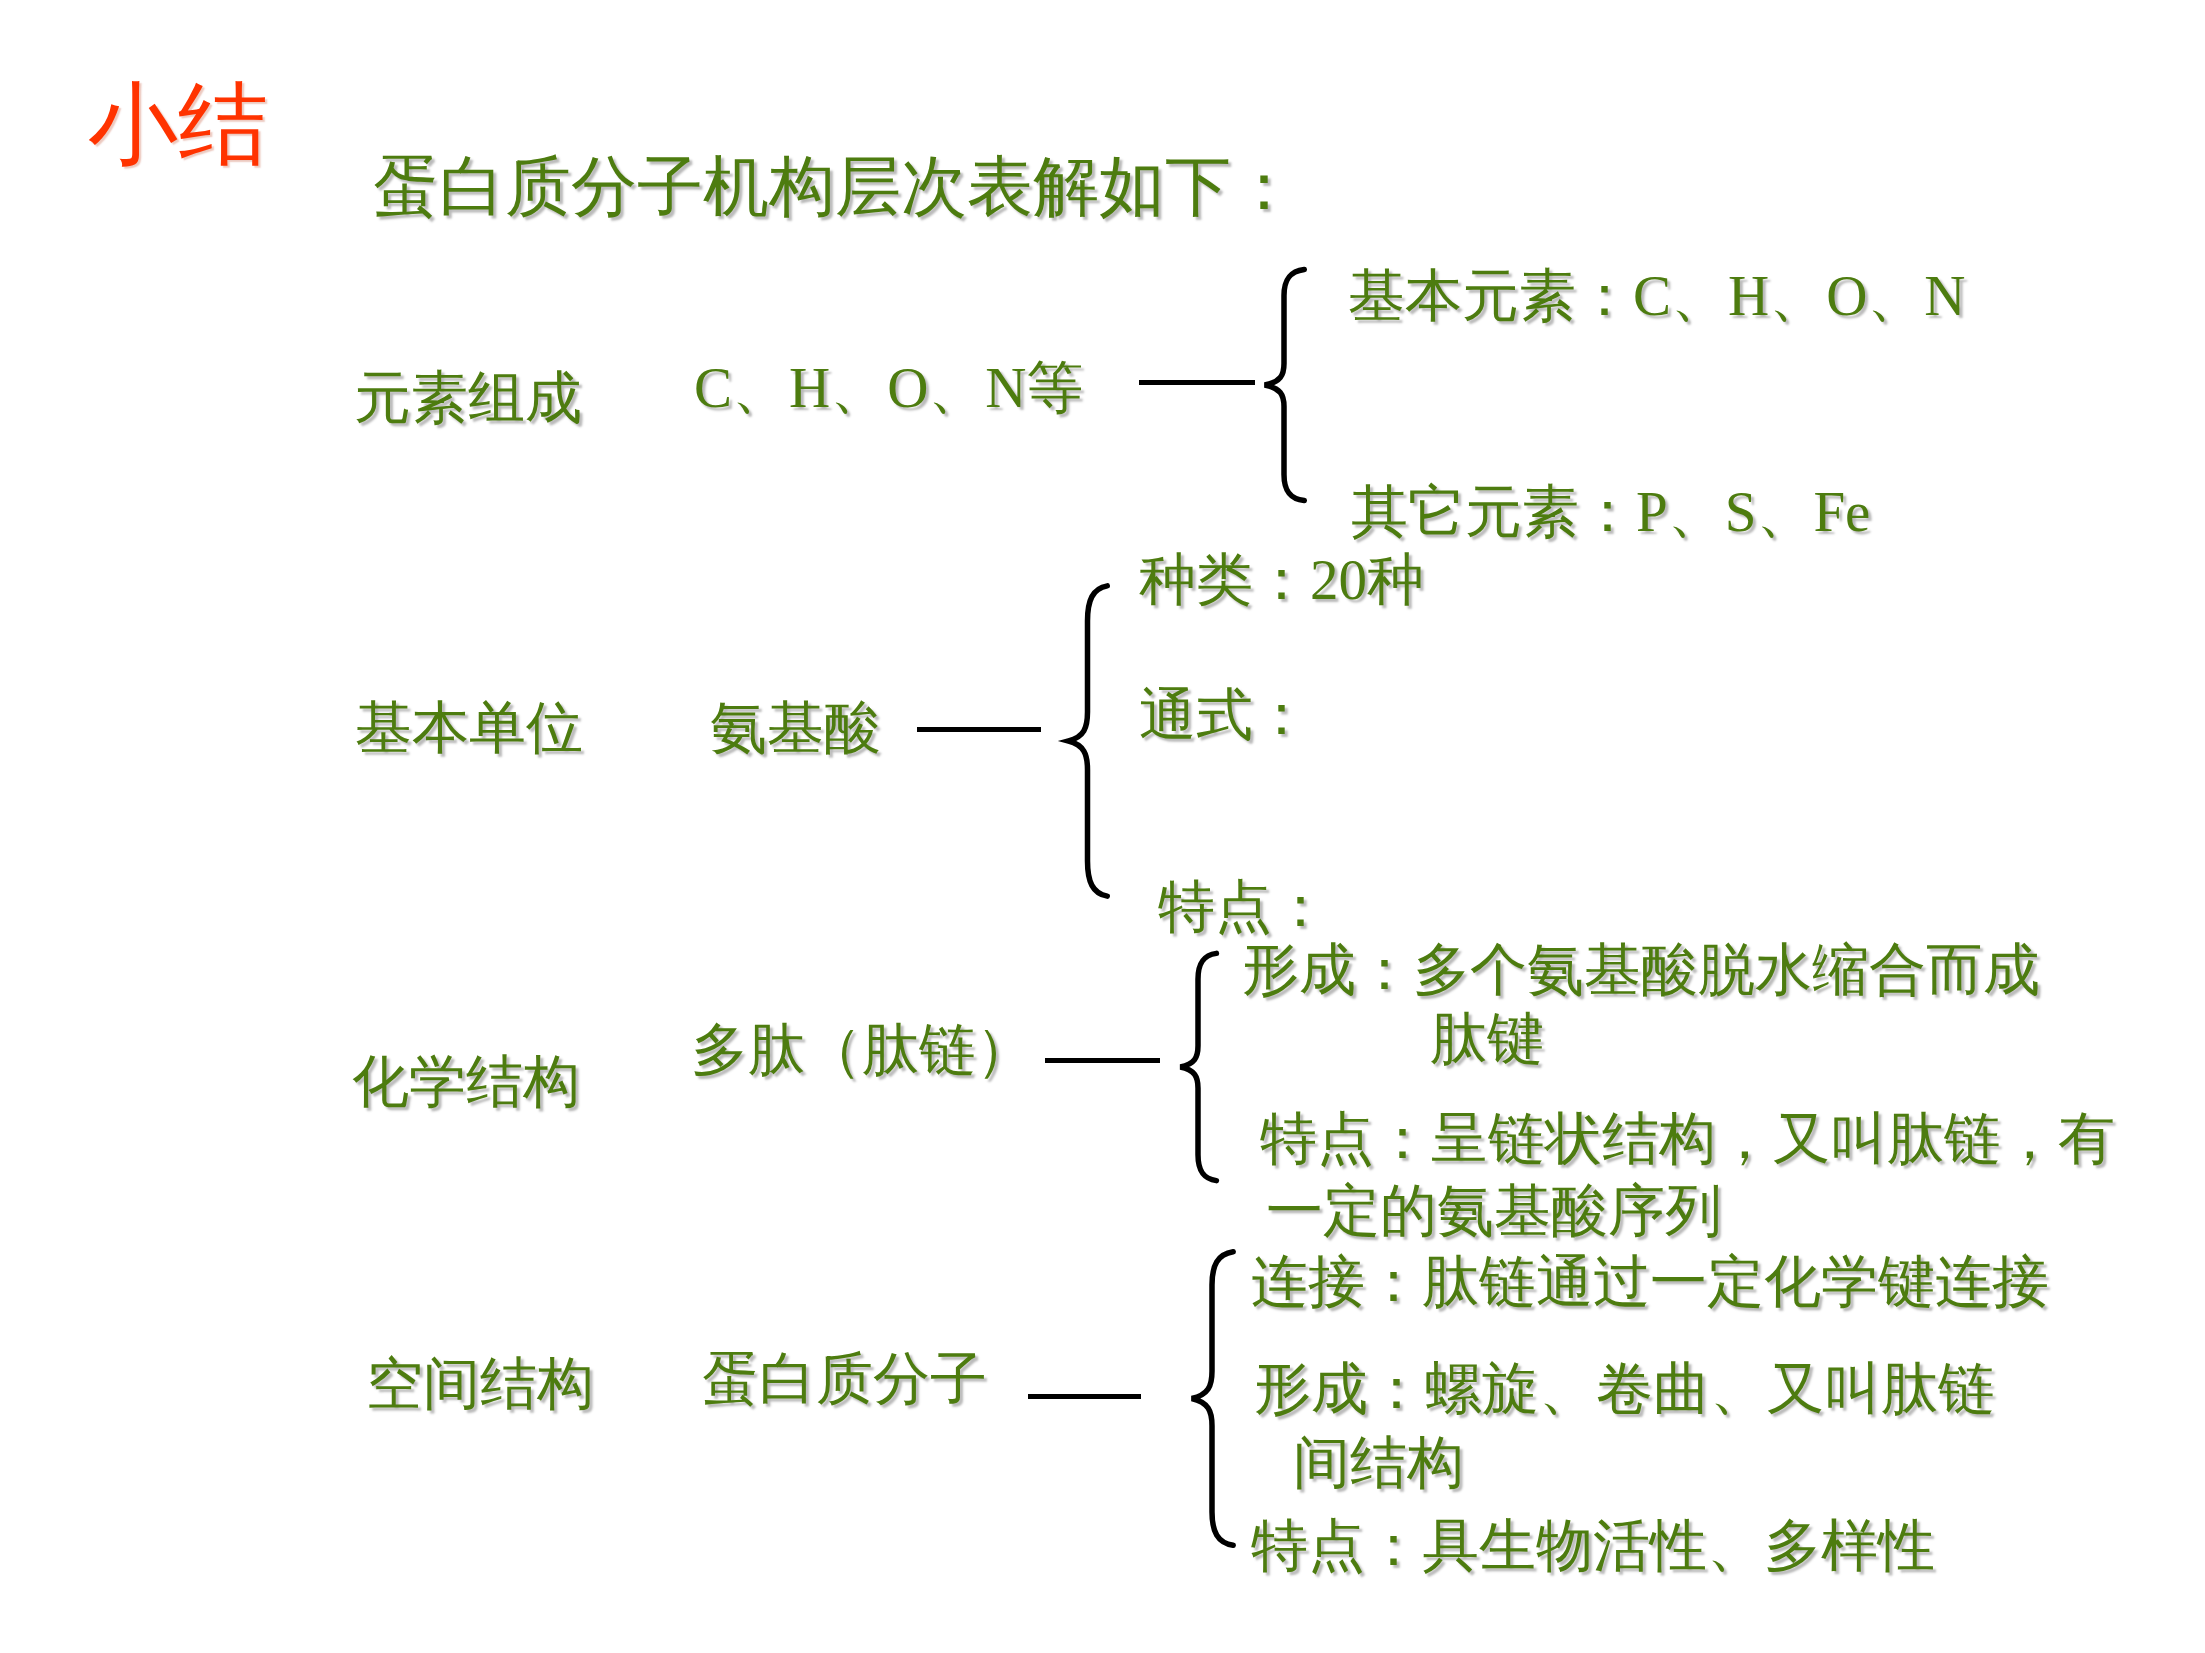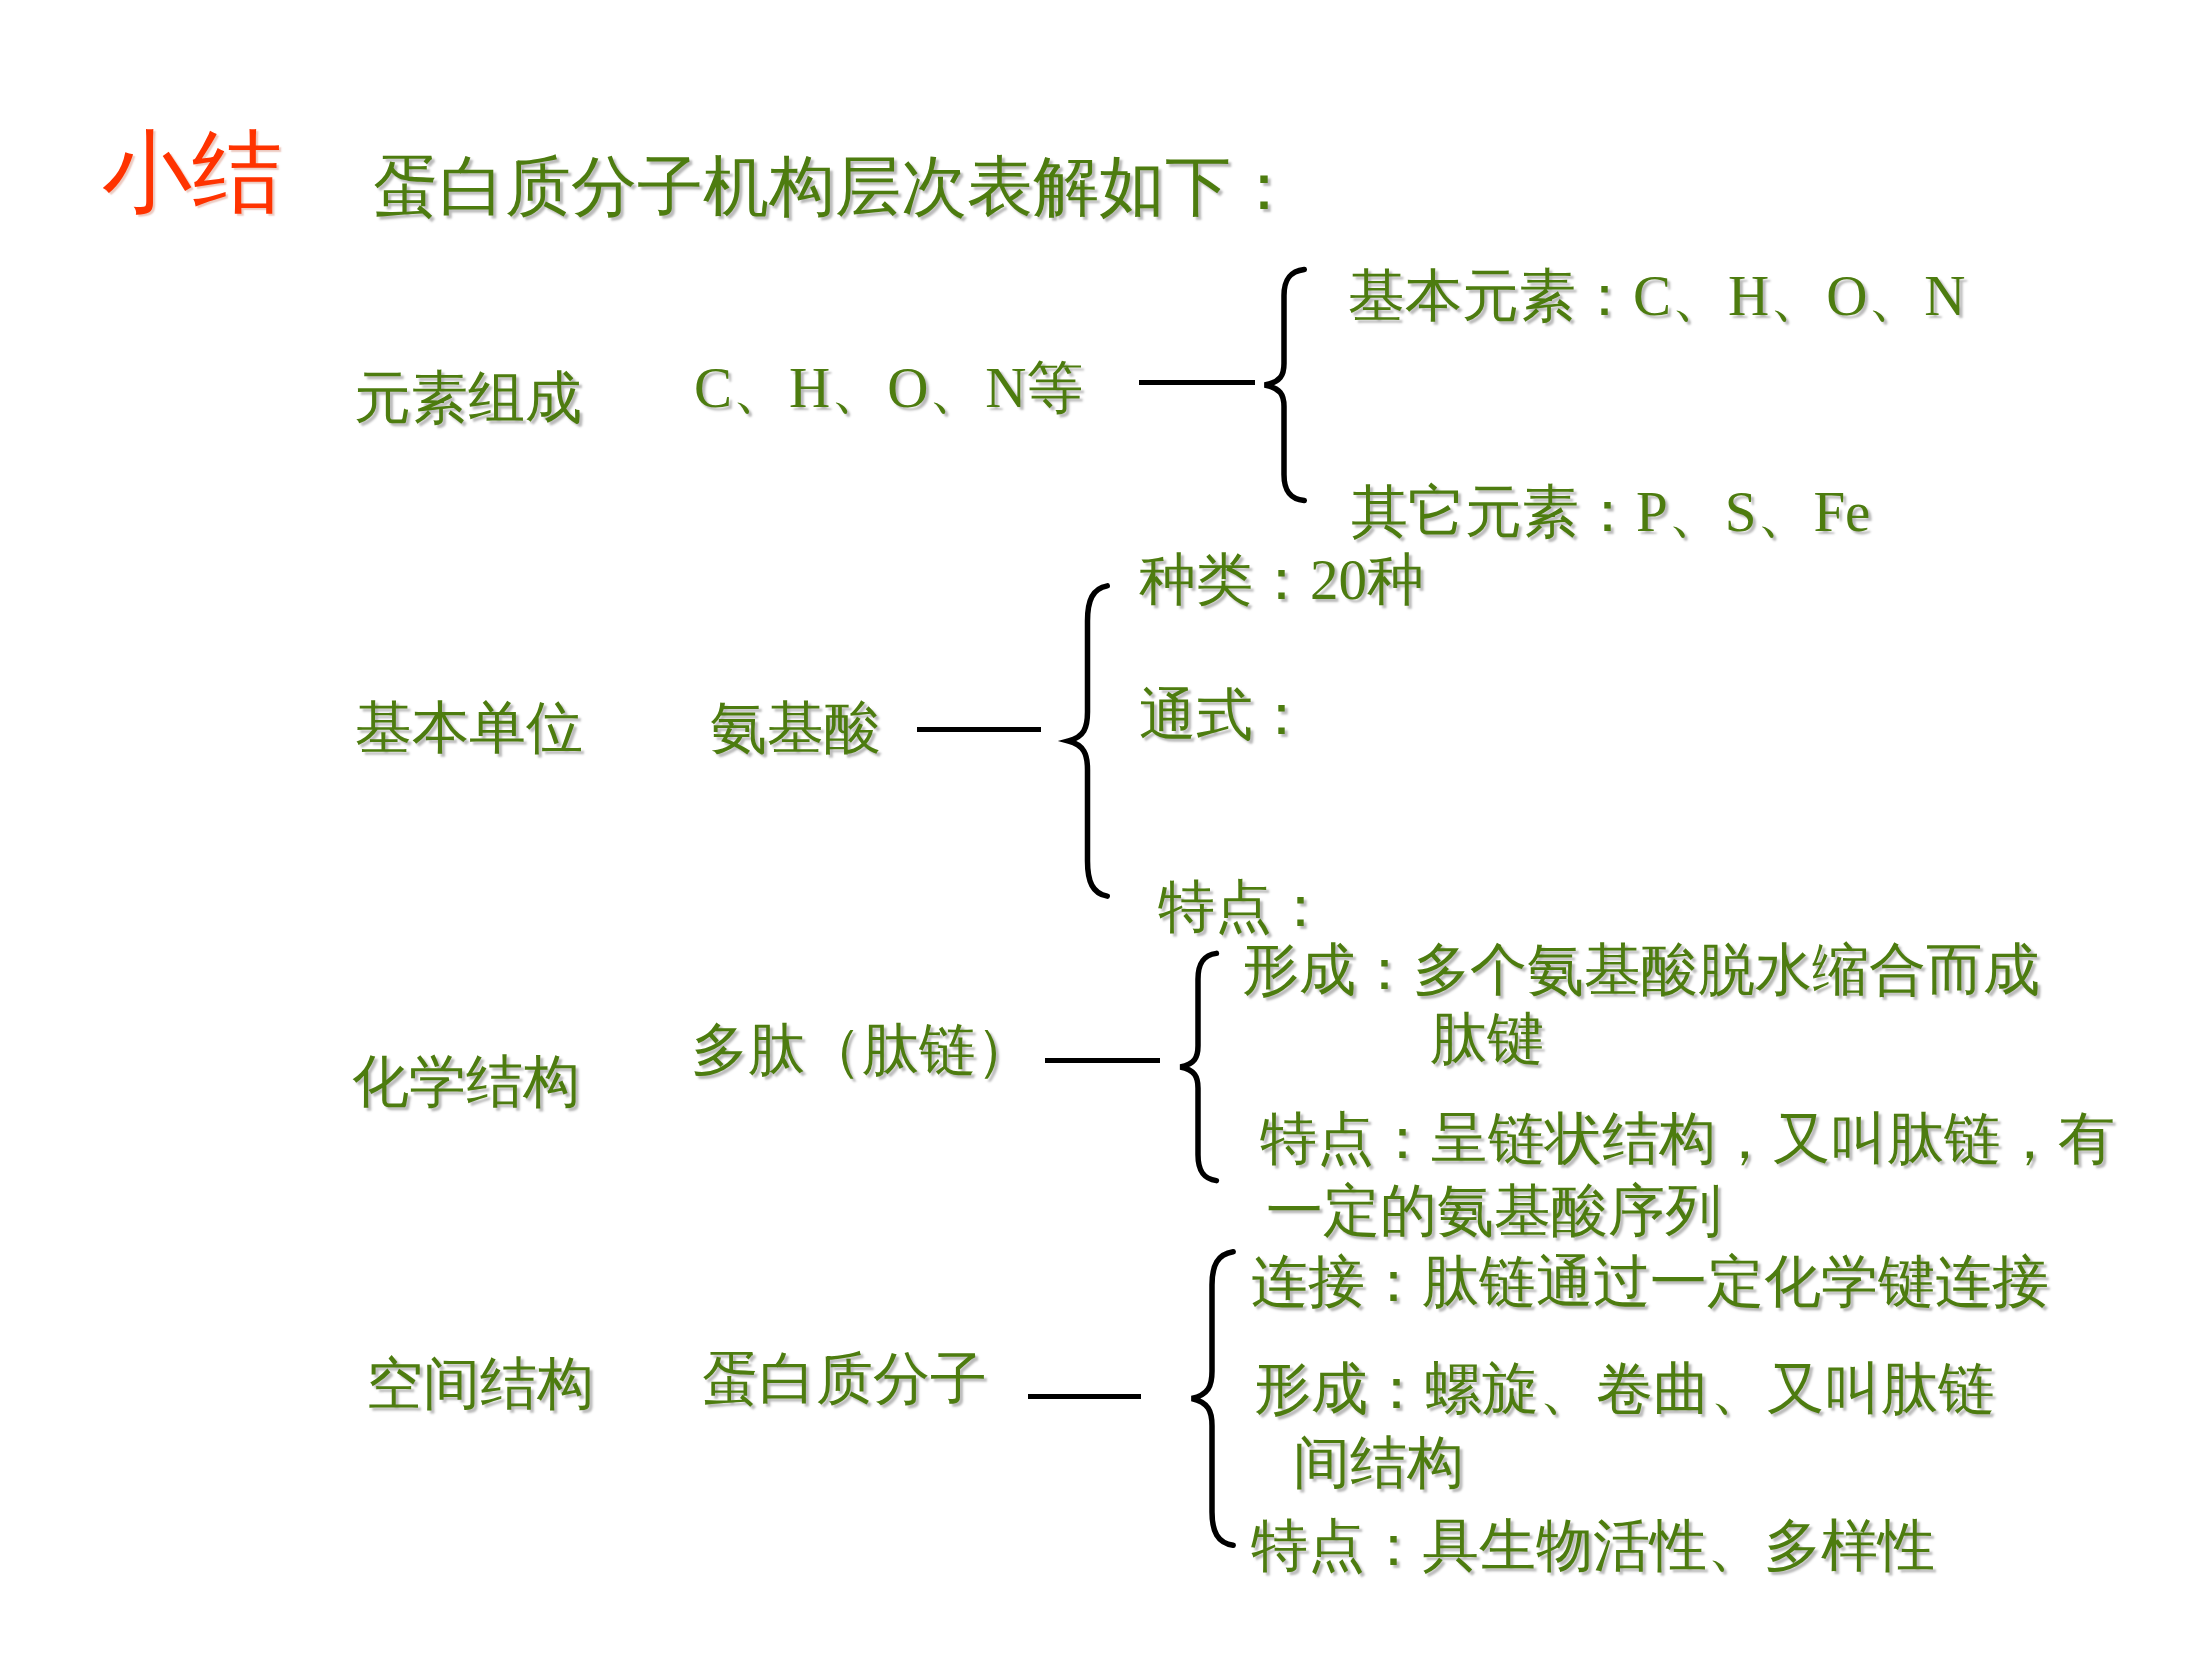--- a/index.html
+++ b/index.html
@@ -37,21 +37,21 @@
   .brace {
     position: absolute;
     overflow: visible;
   }
 </style>
 </head>
 <body>
 
 <div id="slide">
 
-  <div class="t title" style="left:102px; top:77px;margin-top:48px;">小结</div>
+  <div class="t title" style="left:88px; top:77px;">小结</div>
   <div class="t subtitle" style="left:373px; top:152px;">蛋白质分子机构层次表解如下：</div>
 
   <div class="t body" style="left:354px; top:368px;text-align:right;">元素组成</div>
   <div class="t body" style="left:694px; top:358px;">C、H、O、N等</div>
   <div class="connector" style="left:1139px; top:380px; width:116px;"></div>
   <svg class="brace" style="left:1262px; top:268px; width:44px; height:234px;" viewBox="0 0 100 1000" preserveAspectRatio="none">
     <path d="M96,6 C62,14 50,52 50,118 L50,408 C50,458 42,487 6,500 C42,513 50,542 50,592 L50,882 C50,948 62,986 96,994" fill="none" stroke="#000000" stroke-width="5.5" vector-effect="non-scaling-stroke" stroke-linecap="round"></path>
   </svg>
   <div class="t body" style="left:1348px; top:266px;">基本元素：C、H、O、N</div>
   <div class="t body" style="left:1351px; top:482px;">其它元素：P、S、Fe</div>

